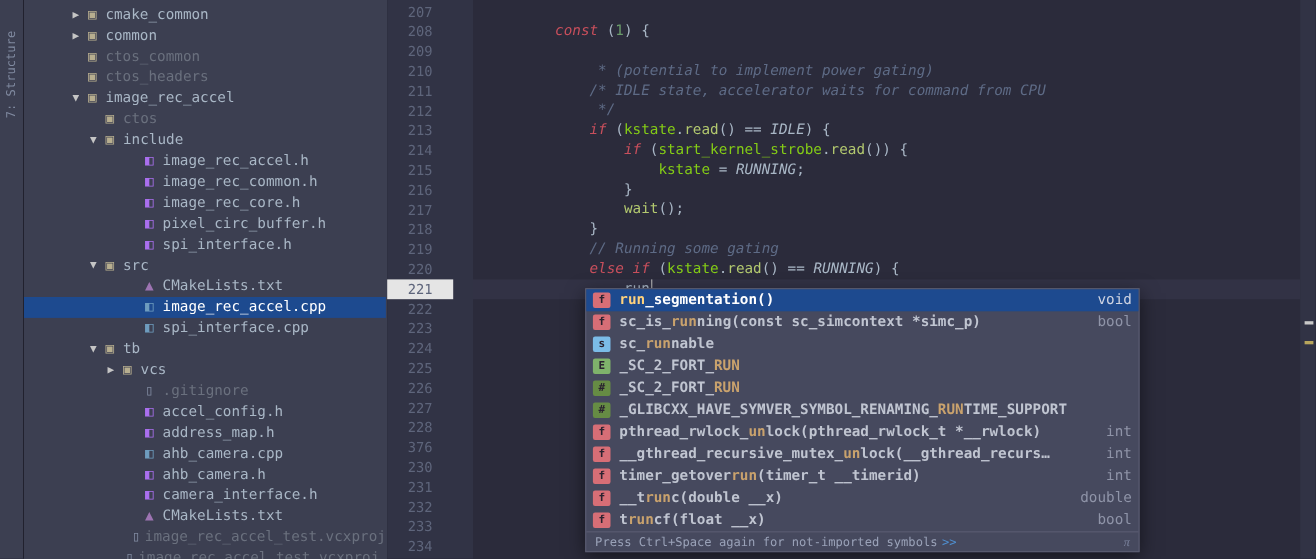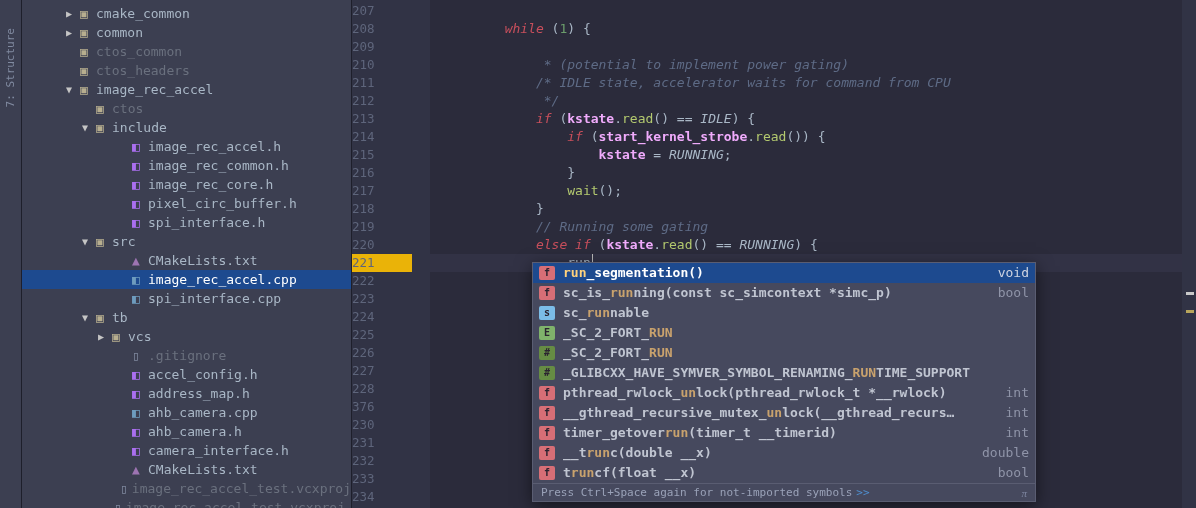--- a/index.html
+++ b/index.html
@@ -65,40 +65,40 @@
   }
   .icon-folder { color: #b7ae8f; }
   .icon-file-h { color: #aa6fef; }
   .icon-file-cpp { color: #6e9cbe; }
   .icon-file-cmake { color: #9d74b2; }
   .icon-file-generic { color: #808aa0; }
   .gutter {
     width: 78px;
     background: #313345;
     color: #5e657b;
-    text-align: left;
+    text-align: center;
     padding-right: 18px;
     padding-top: 2px;
     font-size: 12.5px;
     line-height: 18px;
     position: relative;
   }
   .gutter .line { height: 18px; }
   .editor {
     flex: 1;
     background: #2b2b3b;
     padding-top: 2px;
     line-height: 18px;
     position: relative;
   }
   .code-line { height: 18px; white-space: pre; color: #a9b7c6; padding-left: 12px; }
   .code-line.current { background: #323245; }
   .kw { color: #c84f5c; font-style: italic; }
   .num { color: #6b9d6b; }
-  .ident { color: #f0abfc; font-weight: bold; }
+  .ident { color: #84cc16; }
   .method { color: #b3c96f; }
   .comment { color: #5e6b86; font-style: italic; }
   .const-italic { color: #a9b7c6; font-style: italic; }
   .caret {
     display: inline-block;
     width: 1px;
     height: 16px;
     background: #bbbbbb;
     vertical-align: text-bottom;
     margin-left: 1px;
@@ -323,40 +323,40 @@
       <div class="line">211</div>
       <div class="line">212</div>
       <div class="line">213</div>
       <div class="line">214</div>
       <div class="line">215</div>
       <div class="line">216</div>
       <div class="line">217</div>
       <div class="line">218</div>
       <div class="line">219</div>
       <div class="line">220</div>
-      <div class="line" style="background: #eab308;">221</div>
+      <div class="line" style="background: #e5e5e5;">221</div>
       <div class="line">222</div>
       <div class="line">223</div>
       <div class="line">224</div>
       <div class="line">225</div>
       <div class="line">226</div>
       <div class="line">227</div>
       <div class="line">228</div>
       <div class="line">376</div>
       <div class="line">230</div>
       <div class="line">231</div>
       <div class="line">232</div>
       <div class="line">233</div>
       <div class="line">234</div>
       <div class="line">235</div>
     </div>
 
   <div class="editor">
     <div class="code-line"></div>
-    <div class="code-line">        <span class="kw">while</span><span> (</span><span class="num">1</span><span>) {</span></div>
+    <div class="code-line">        <span class="kw">const</span><span> (</span><span class="num">1</span><span>) {</span></div>
     <div class="code-line"></div>
     <div class="code-line">            <span class="comment"> * (potential to implement power gating)</span></div>
     <div class="code-line">            <span class="comment">/* IDLE state, accelerator waits for command from CPU</span></div>
     <div class="code-line">            <span class="comment"> */</span></div>
     <div class="code-line">            <span class="kw">if</span><span> (</span><span class="ident">kstate</span><span>.</span><span class="method">read</span><span>() == </span><span class="const-italic">IDLE</span><span>) {</span></div>
     <div class="code-line">                <span class="kw">if</span><span> (</span><span class="ident">start_kernel_strobe</span><span>.</span><span class="method">read</span><span>()) {</span></div>
     <div class="code-line">                    <span class="ident">kstate</span><span> = </span><span class="const-italic">RUNNING</span><span>;</span></div>
     <div class="code-line">                <span>}</span></div>
     <div class="code-line">                <span class="method">wait</span><span>();</span></div>
     <div class="code-line">            <span>}</span></div>

